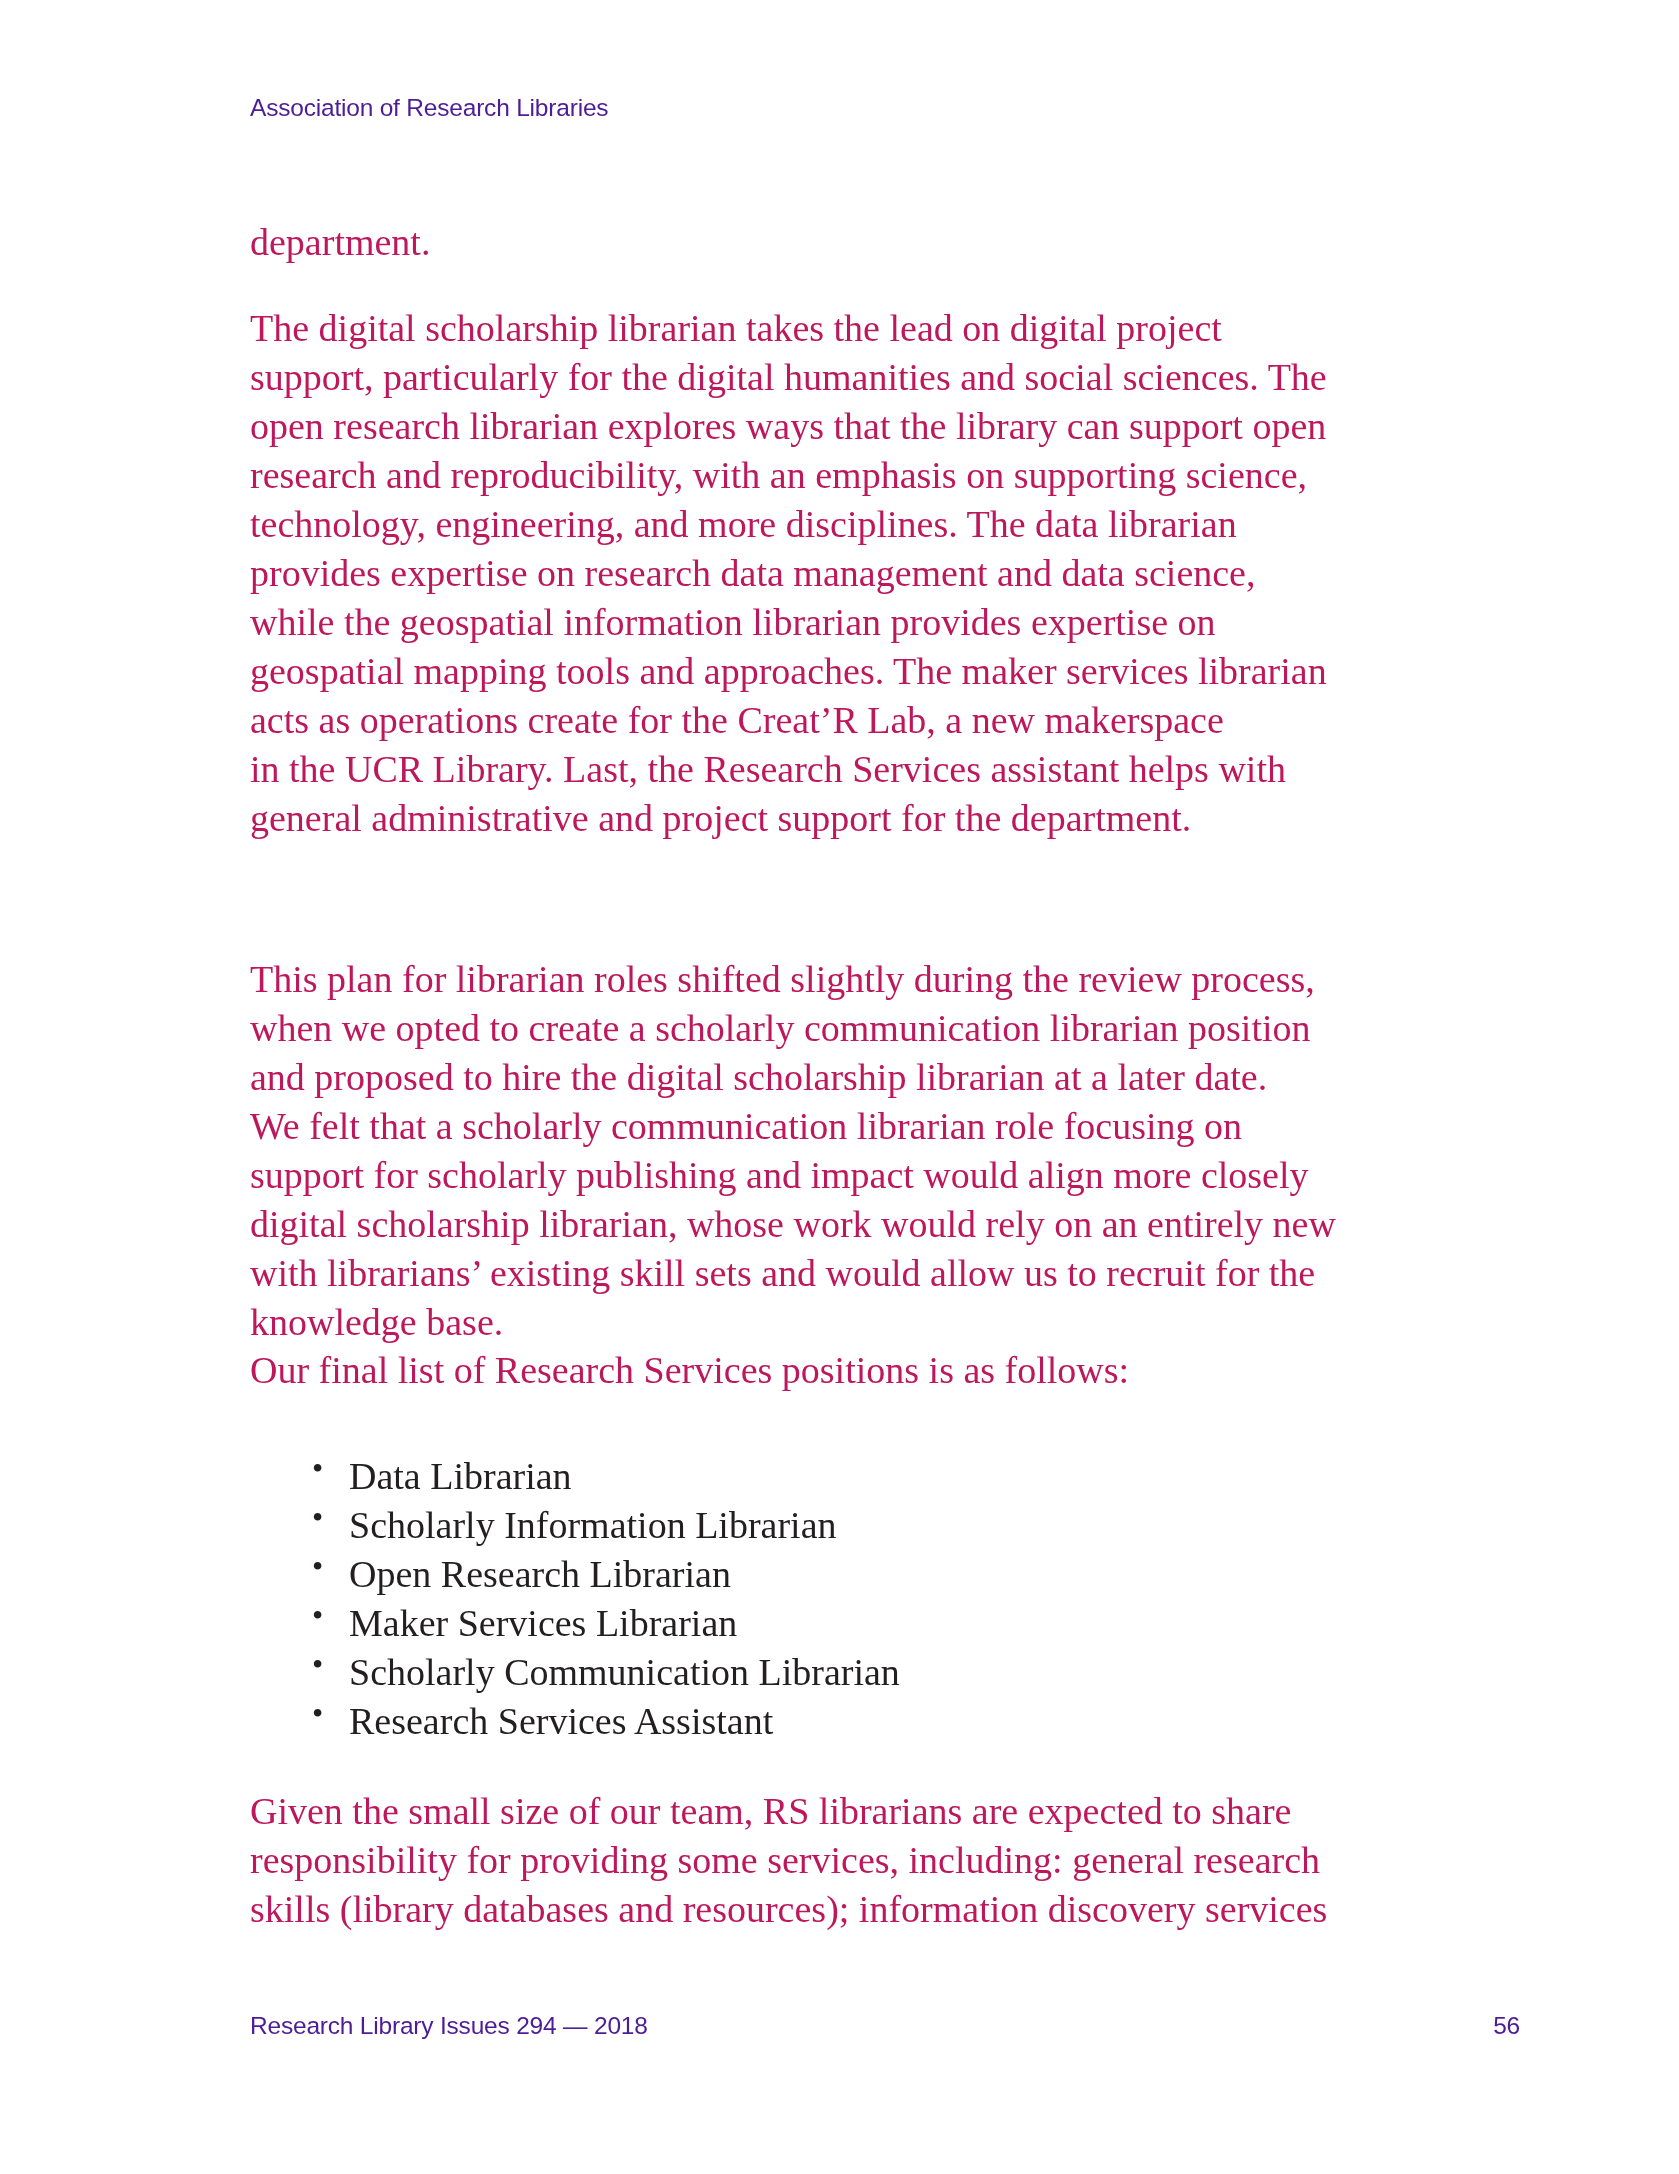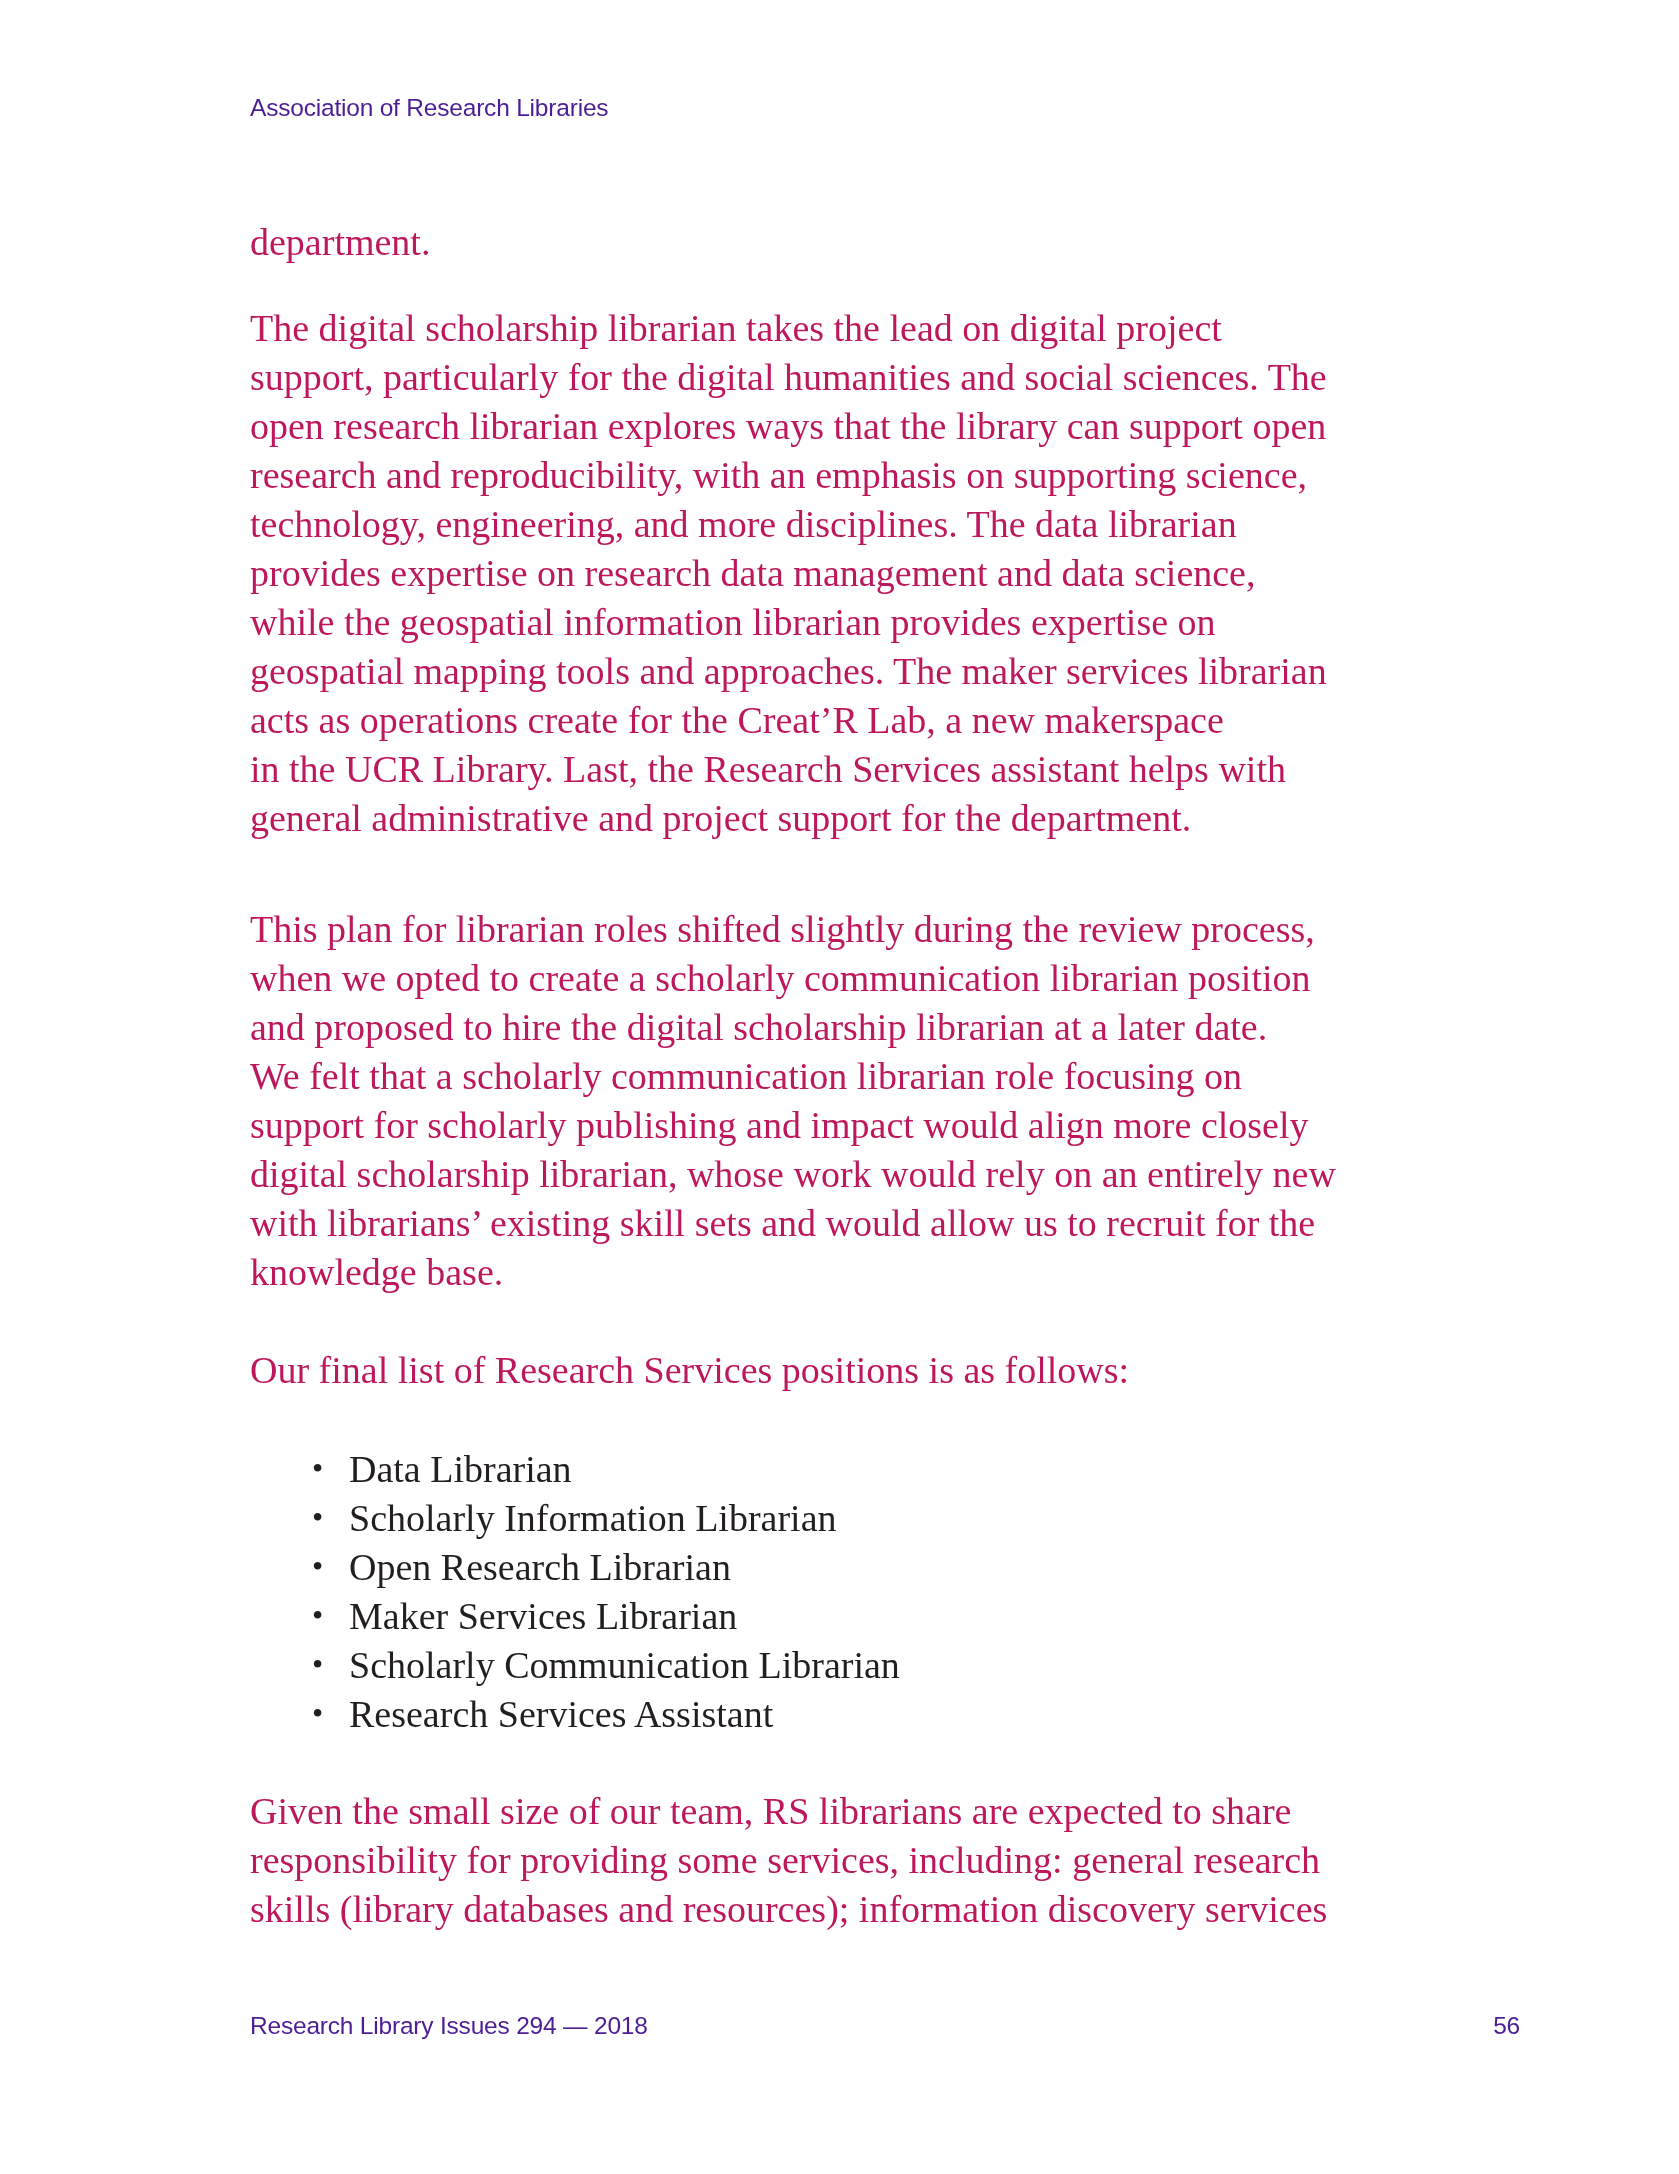--- a/index.html
+++ b/index.html
@@ -58,21 +58,21 @@
     }
     .bullet {
       position: absolute;
       left: 62px;
       top: 0;
       font-size: 32px;
     }
     .item-text {
       position: absolute;
       left: 99px;
-      top: 1px;
+      top: 8px;
     }
   </style>
 </head>
 <body>
 
 <div class="running-head">Association of Research Libraries</div>
 
 <div class="block" style="top:218px;">
   <span class="line">department.</span>
 </div>
@@ -84,21 +84,21 @@
   <span class="line">research and reproducibility, with an emphasis on supporting science,</span>
   <span class="line">technology, engineering, and more disciplines. The data librarian</span>
   <span class="line">provides expertise on research data management and data science,</span>
   <span class="line">while the geospatial information librarian provides expertise on</span>
   <span class="line">geospatial mapping tools and approaches. The maker services librarian</span>
   <span class="line">acts as operations create for the Creat’R Lab, a new makerspace</span>
   <span class="line">in the UCR Library. Last, the Research Services assistant helps with</span>
   <span class="line">general administrative and project support for the department.</span>
 </div>
 
-<div class="block" style="top:905px;">
+<div class="block" style="top:955px;">
   <span class="line">This plan for librarian roles shifted slightly during the review process,</span>
   <span class="line">when we opted to create a scholarly communication librarian position</span>
   <span class="line">and proposed to hire the digital scholarship librarian at a later date.</span>
   <span class="line">We felt that a scholarly communication librarian role focusing on</span>
   <span class="line">support for scholarly publishing and impact would align more closely</span>
   <span class="line">digital scholarship librarian, whose work would rely on an entirely new</span>
   <span class="line">with librarians’ existing skill sets and would allow us to recruit for the</span>
   <span class="line">knowledge base.</span>
 </div>
 

